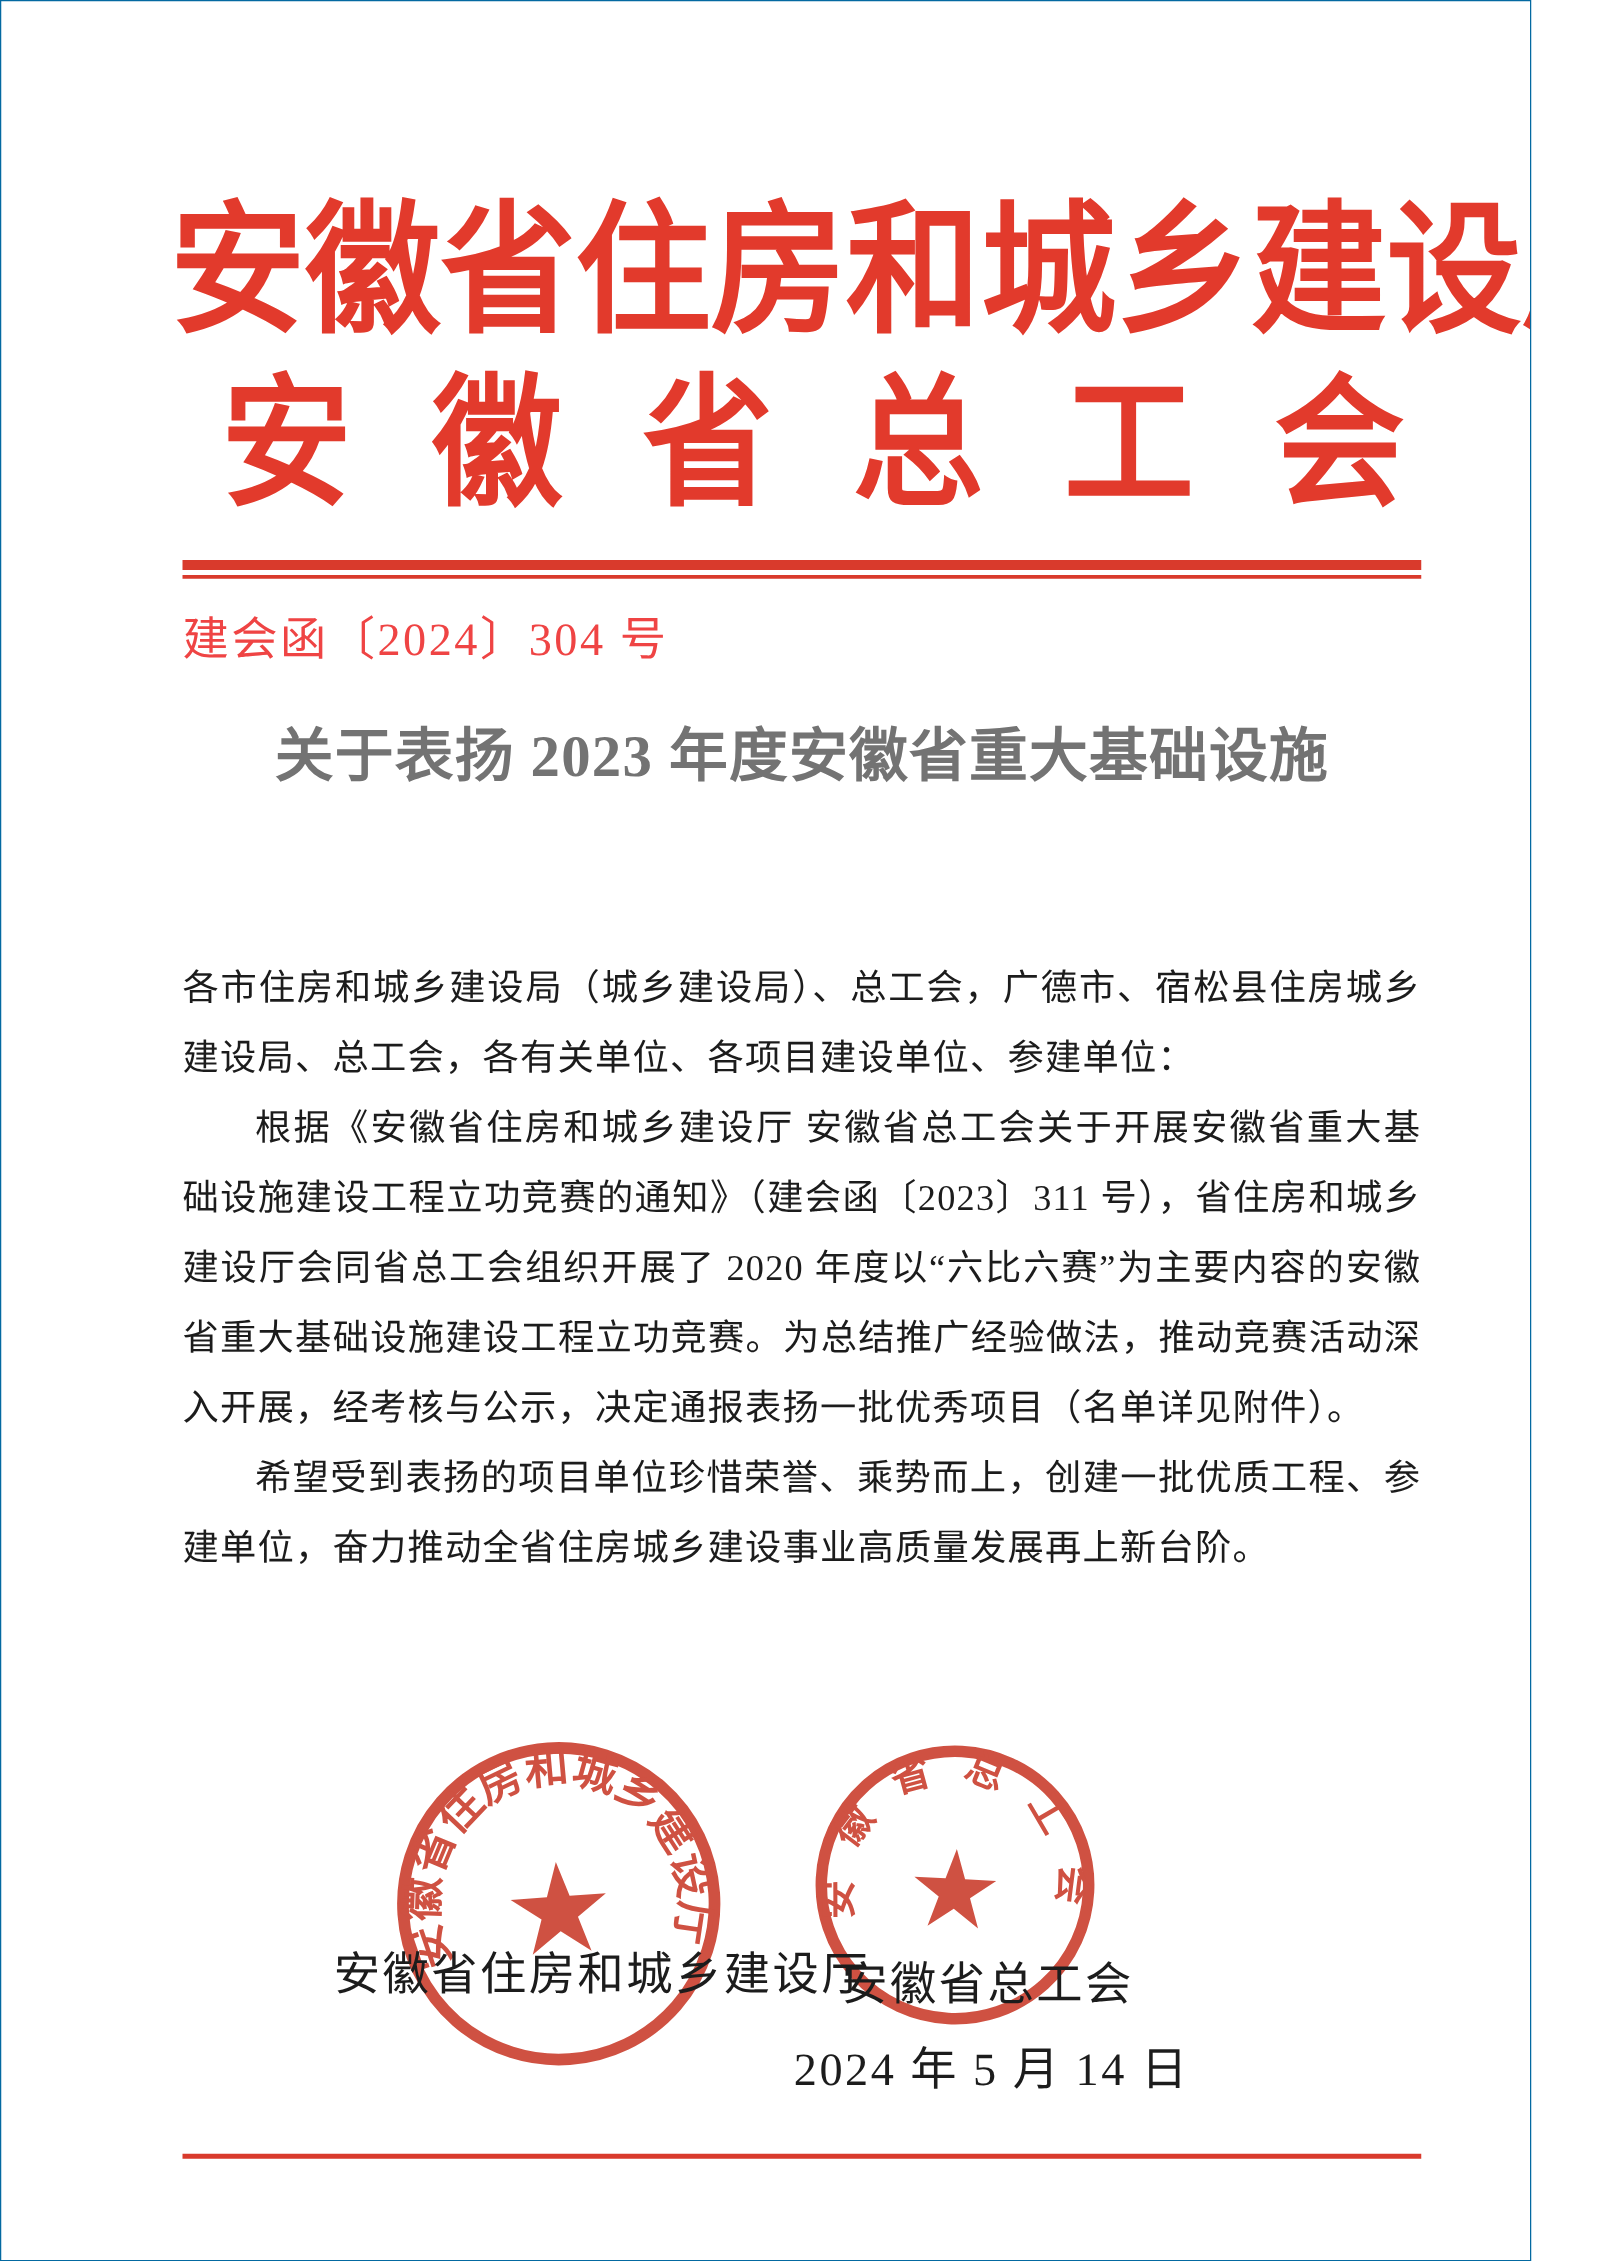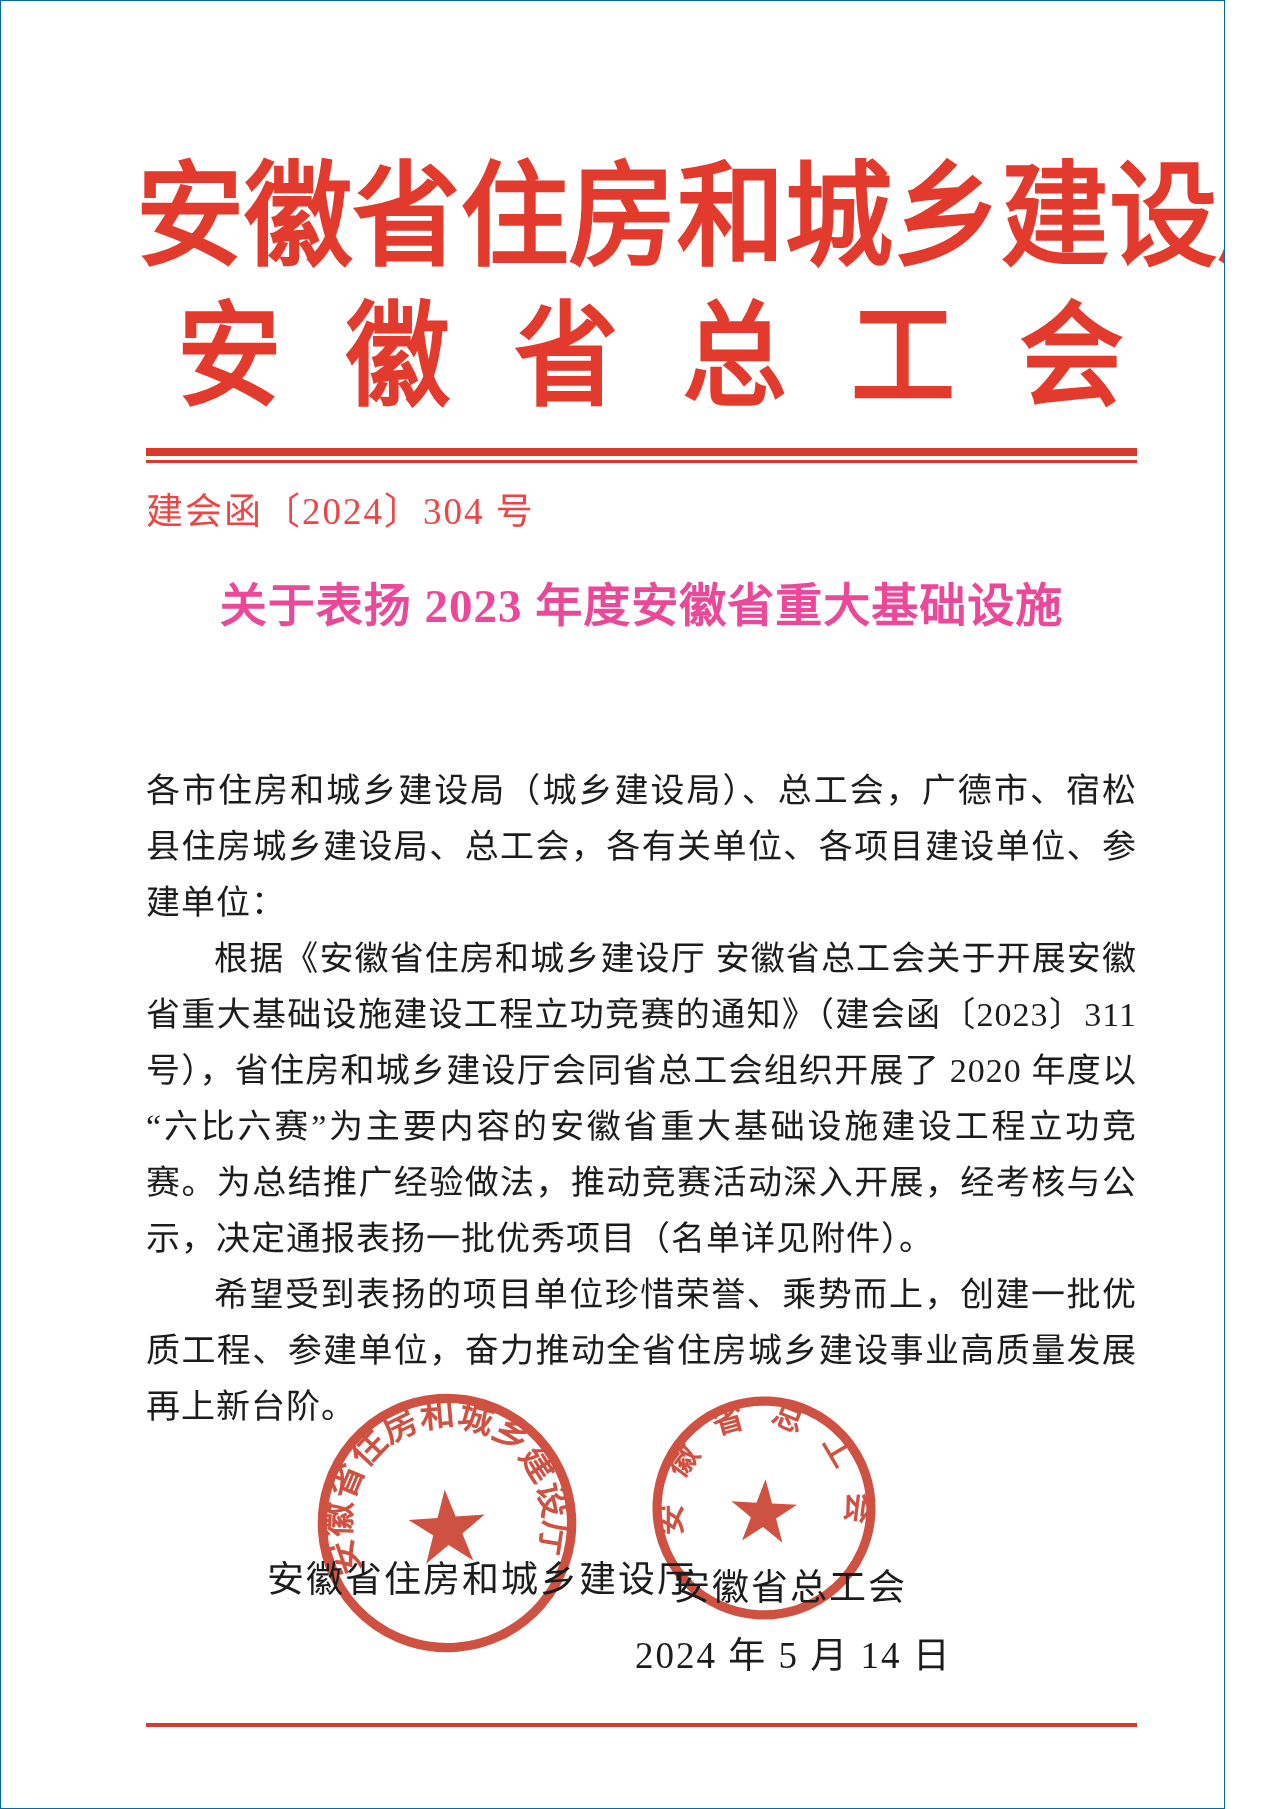--- a/index.html
+++ b/index.html
@@ -40,28 +40,28 @@
 
   
   .doc-number{
     position:absolute;top:480px;left:145px;width:991px;
     font-size:37px;color:#ef4444;letter-spacing:2px;
   }
 
   
   .title{
     position:absolute;top:572px;left:145px;width:991px;
-    text-align:center;color:#ec4899;font-weight:700;
+    text-align:center;color:#737373;font-weight:700;
     font-size:47px;line-height:66px;letter-spacing:1px;
   }
 
   
   .body-text{
     position:absolute;top:762px;left:145px;width:991px;
-    font-size:34px;line-height:56px;color:#1c1c1c;
+    font-size:29px;line-height:56px;color:#1c1c1c;
     text-align:justify;letter-spacing:1px;
   }
   .body-text p{margin:0;}
   .body-text p.indent{text-indent:2em;}
 
   
   .seal{position:absolute;opacity:0.88;z-index:1;}
   .seal svg{display:block;width:100%;height:100%;}
   .seal-left{left:312px;top:1388px;width:268px;height:268px;transform:rotate(-4deg);}
   .seal-right{left:648px;top:1392px;width:230px;height:230px;transform:rotate(3deg);}

